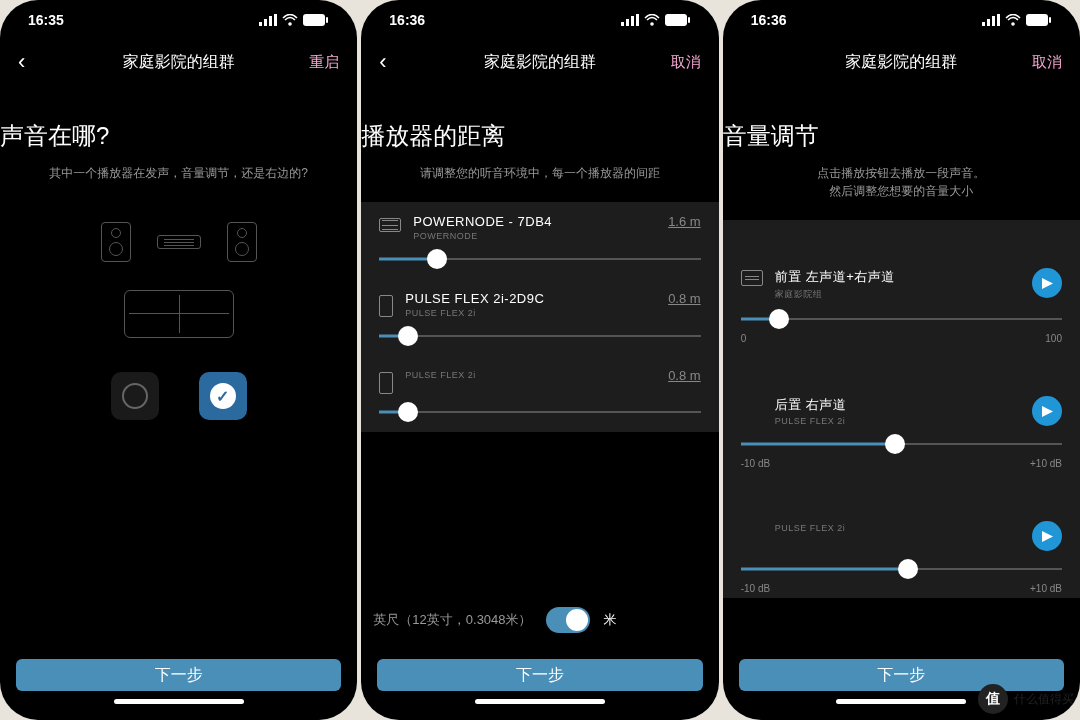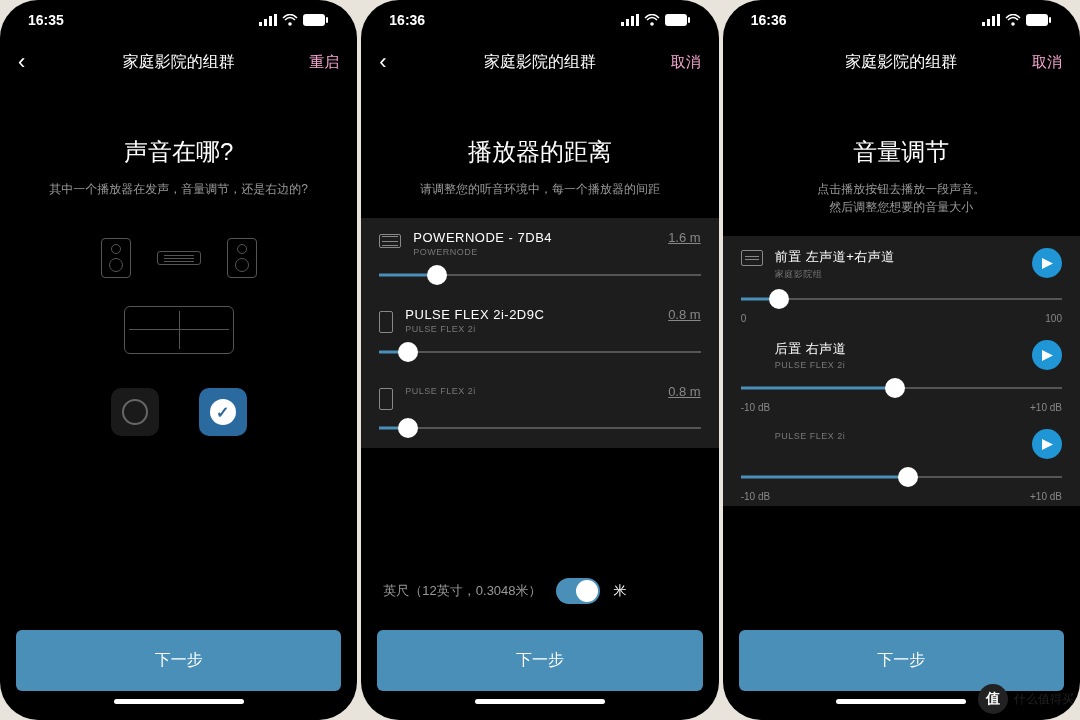--- a/index.html
+++ b/index.html
@@ -40,68 +40,68 @@
     align-items: center;
     justify-content: space-between;
     padding: 0 18px;
     font-size: 16px;
   }
   .nav-left { width: 50px; display: flex; align-items: center; }
   .nav-right { width: 50px; text-align: right; font-size: 15px; color: #f9a8d4; }
   .nav-title { font-size: 16px; font-weight: 500; }
   .chevron-back { font-size: 22px; line-height: 1; }
   .content { flex:1; display:flex; flex-direction:column; padding: 20px 0 0 0; }
-  .big-title { font-size: 24px; text-align: center; font-weight: 400; margin-top: 32px; }
+  .big-title { font-size: 24px; text-align: left; font-weight: 400; margin-top: 16px; }
   .subtitle { font-size: 12px; color: #9a9a9a; text-align: center; margin-top: 12px; line-height: 1.5; padding: 0 30px; }
   .diagram { display:flex; flex-direction:column; align-items:center; gap:28px; margin-top:40px;}
   .spk-row { display:flex; align-items:center; gap:26px;}
   .spk { width:30px; height:40px; border:1.5px solid #555; border-radius:4px; position:relative;}
   .spk::before, .spk::after { content:""; position:absolute; left:50%; transform:translateX(-50%); border:1.5px solid #555; border-radius:50%; }
   .spk::before { width:8px; height:8px; top:5px;}
   .spk::after { width:12px; height:12px; bottom:5px;}
   .node-rect { width:44px; height:14px; border:1.5px solid #555; border-radius:3px; display:flex; flex-direction:column; justify-content:center; gap:2px; padding:2px 6px;}
   .node-rect div{height:1px;background:#555;}
   .sofa { width:110px; height:48px; border:1.5px solid #555; border-radius:6px; position:relative;}
   .sofa::before{content:"";position:absolute;left:4px;right:4px;top:4px;height:18px;border-bottom:1.5px solid #555;}
   .sofa::after{content:"";position:absolute;left:50%;top:4px;bottom:4px;width:1.5px;background:#555;}
   .choice-row { display:flex; gap:40px; margin-top: 6px;}
   .choice { width:48px; height:48px; border-radius:10px; background:#1a1a1a; display:flex; align-items:center; justify-content:center;}
   .choice .circle{width:26px;height:26px;border:2px solid #666;border-radius:50%;}
   .choice.selected{background:#2b6a9e;}
   .check{width:26px;height:26px;border-radius:50%;background:#fff;display:flex;align-items:center;justify-content:center;color:#2b6a9e;font-size:16px;font-weight:700;}
   .bottom { padding: 14px 16px 8px 16px; }
   .primary-btn {
-    background:#4a8fb8; height:61px; border-radius:6px;
+    background:#4a8fb8; height:32px; border-radius:6px;
     display:flex; align-items:center; justify-content:center;
     font-size:16px; color:#fff;
   }
   .home-indicator { width:130px; height:5px; background:#fff; border-radius:3px; margin:8px auto 8px auto;}
   
   .panel { background:#1d1d1d; margin-top: 20px;}
   .dist-item{ padding:12px 18px 8px 18px;}
   .dist-head{display:flex;align-items:flex-start;}
   .dist-icon{width:22px;height:14px;margin-top:4px;margin-right:12px;display:flex;flex-direction:column;justify-content:space-between;border:1px solid #888;border-radius:2px;padding:1px 2px;}
   .dist-icon.vert{width:14px;height:22px;}
   .dist-icon div{height:1px;background:#888;}
   .dist-titles{flex:1;}
   .dist-name{font-size:13px;letter-spacing:0.5px;}
   .dist-sub{font-size:9px;color:#777;margin-top:2px;letter-spacing:0.5px;}
   .dist-val{color:#888;font-size:13px;text-decoration:underline;}
   .slider{position:relative;height:24px;margin-top:6px;}
   .track{position:absolute;left:0;right:0;top:50%;height:2px;background:#555;transform:translateY(-50%);}
   .fill{position:absolute;left:0;top:50%;height:3px;background:#4a8fb8;transform:translateY(-50%);}
   .thumb{position:absolute;top:50%;width:20px;height:20px;background:#fff;border-radius:50%;transform:translate(-50%,-50%);}
   .range-labels{display:flex;justify-content:space-between;font-size:10px;color:#888;margin-top:2px;}
-  .unit-row{display:flex;align-items:center;justify-content:flex-start;gap:14px;padding:0 18px 12px 22px;font-size:13px;color:#999;}
+  .unit-row{display:flex;align-items:center;justify-content:flex-start;gap:14px;padding:0 18px 12px 12px;font-size:13px;color:#999;}
   .toggle{width:44px;height:26px;background:#4a8fb8;border-radius:13px;position:relative;}
   .toggle .knob{position:absolute;right:2px;top:2px;width:22px;height:22px;background:#fff;border-radius:50%;}
   .play-btn{width:30px;height:30px;background:#2196d6;border-radius:50%;display:flex;align-items:center;justify-content:center;}
   .play-btn svg{width:11px;height:11px;fill:#fff;margin-left:2px;}
   .vol-item{padding:12px 18px 4px 18px;}
-  .vol-head{display:flex;align-items:flex-start;}
+  .vol-head{display:flex;align-items:flex-start;margin-top:36px;}
   .vol-icon{width:22px;height:16px;border:1px solid #888;border-radius:2px;margin-right:12px;margin-top:2px;display:flex;flex-direction:column;justify-content:center;gap:2px;padding:2px 3px;}
   .vol-icon div{height:1px;background:#888;}
   .spacer{flex:1;}
   .watermark{position:absolute;right:6px;bottom:6px;display:flex;align-items:center;gap:6px;color:#222;font-size:12px;}
   .wm-circle{width:30px;height:30px;background:#222;border-radius:50%;display:flex;align-items:center;justify-content:center;color:#fff;font-size:14px;font-weight:700;}
 </style>
 </head>
 <body>
 
 <div class="phone">

